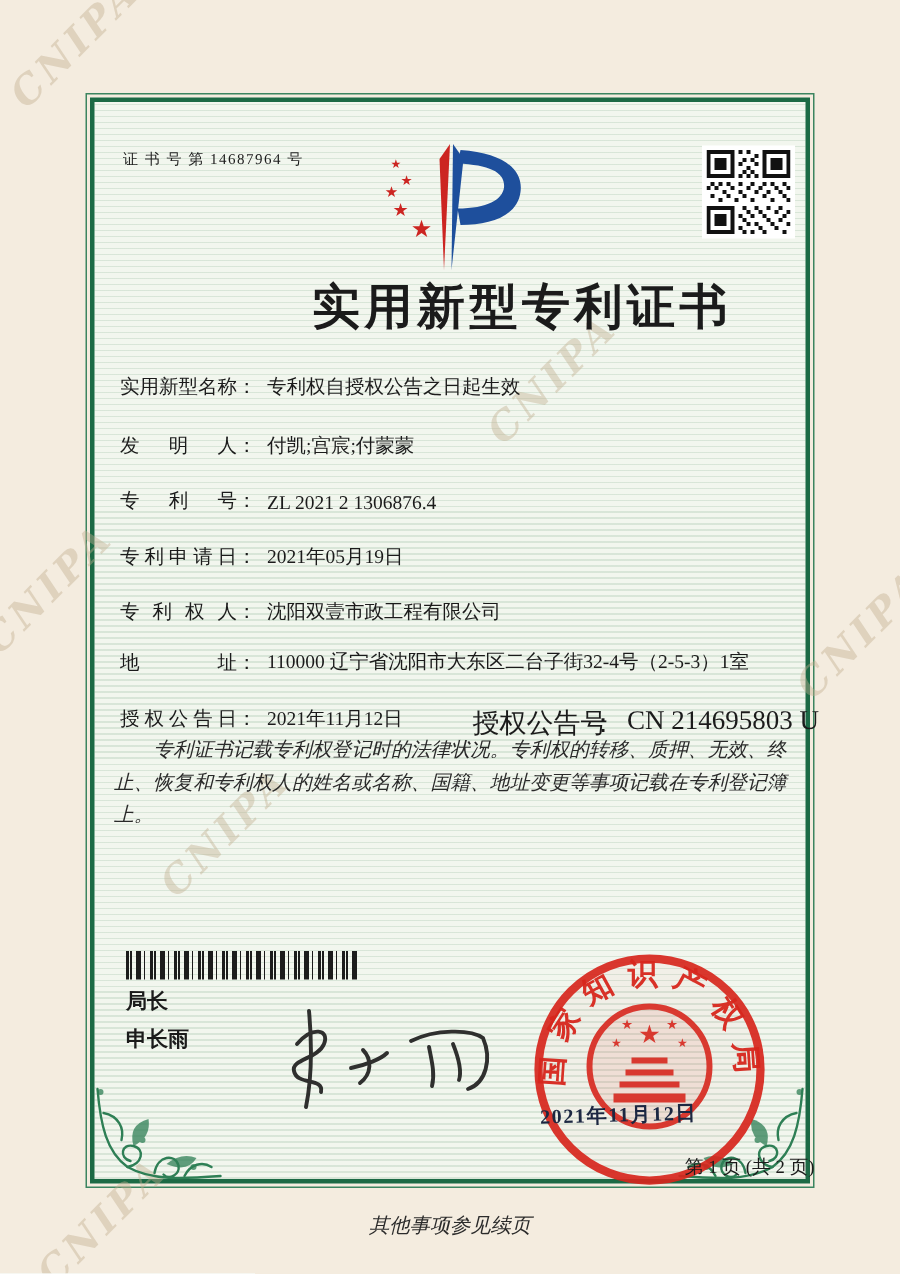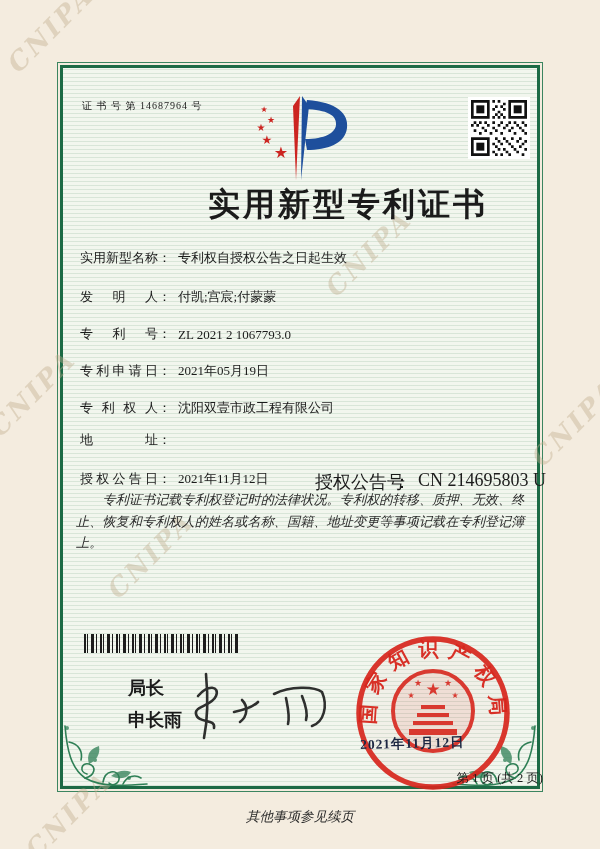--- a/index.html
+++ b/index.html
@@ -30,21 +30,21 @@
   .row2col{position:absolute;left:315px;display:flex;align-items:flex-start;font-size:18px;white-space:nowrap;}
   
   .body-text{position:absolute;left:76px;top:489px;width:452px;font-size:13.2px;font-style:italic;
              line-height:1.64;color:#2a2a2a;}
   .body-text p{margin:0;text-indent:2em;}
   
   .barcode{position:absolute;left:84px;top:634px;width:156px;height:19px;
     background-image:repeating-linear-gradient(90deg,#1c1c1c 0 2px,transparent 2px 3px,
       #1c1c1c 3px 4px,transparent 4px 7px,#1c1c1c 7px 10px,transparent 10px 12px,
       #1c1c1c 12px 13px,transparent 13px 16px);}
-  .officer{position:absolute;left:84px;top:672px;font-size:18px;font-weight:600;line-height:1.8;margin-left:44px;}
+  .officer{position:absolute;left:84px;top:656px;font-size:14px;font-weight:600;line-height:1.8;}
   .signature{position:absolute;left:170px;top:666px;}
   .seal{position:absolute;left:349px;top:629px;}
   .seal-date{position:absolute;left:360px;top:734px;width:160px;font-size:13.5px;font-weight:bold;
              color:#1c2742;letter-spacing:1px;transform:rotate(-1.5deg);z-index:3;}
   .page-info{position:absolute;left:57px;top:770px;width:486px;text-align:right;font-size:12.5px;}
   .footer-note{position:absolute;left:0;top:808px;width:600px;text-align:center;
                font-size:13.5px;font-style:italic;color:#2b2b2b;}
   .ornament{position:absolute;width:92px;height:92px;z-index:2;}
   .orn-bl{left:59px;top:698px;}
   .orn-br{left:449px;top:698px;transform:scaleX(-1);}
@@ -135,35 +135,36 @@
       <span class="val">专利权自授权公告之日起生效</span>
     </div>
     <div class="row" style="top:288px">
       <span class="lbl">发明人</span>
         <span class="colon">：</span>
       <span class="val">付凯;宫宸;付蒙蒙</span>
     </div>
     <div class="row" style="top:325px">
       <span class="lbl">专利号</span>
         <span class="colon">：</span>
-      <span class="val">ZL 2021 2 1067793.0</span>
+      <span class="val">ZL 2021 2 1306876.4</span>
     </div>
     <div class="row" style="top:362px">
       <span class="lbl">专利申请日</span>
         <span class="colon">：</span>
       <span class="val">2021年05月19日</span>
     </div>
     <div class="row" style="top:399px">
       <span class="lbl">专利权人</span>
         <span class="colon">：</span>
       <span class="val">沈阳双壹市政工程有限公司</span>
     </div>
     <div class="row" style="top:431px">
       <span class="lbl">地址</span>
         <span class="colon">：</span>
+      <span class="val wrap">110000 辽宁省沈阳市大东区二台子街32-4号（2-5-3）1室</span>
     </div>
     <div class="row" style="top:470px">
       <span class="lbl">授权公告日</span>
         <span class="colon">：</span>
       <span class="val">2021年11月12日</span>
     </div>
     <div class="row2col" style="top:470px">
       <span class="lbl">授权公告号</span>
         <span class="colon">：</span>
       <span class="val">CN 214695803 U</span>

